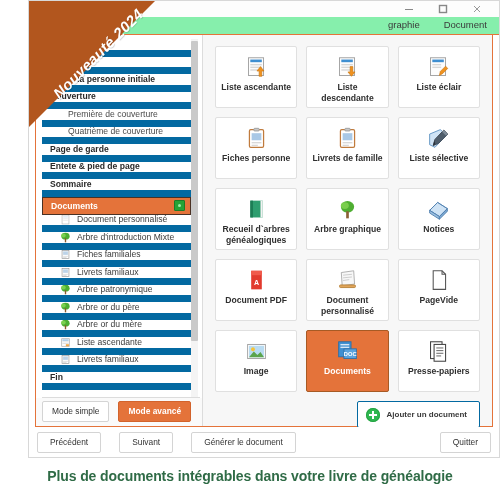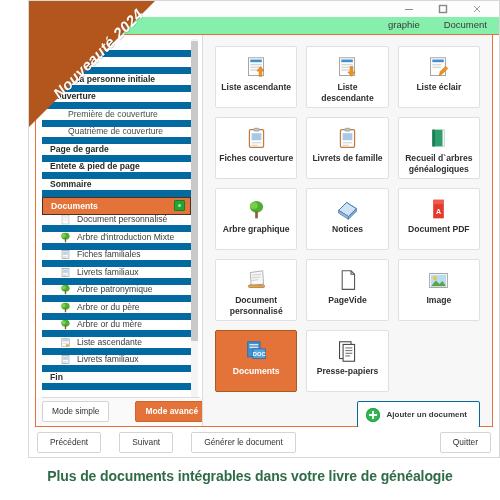--- a/index.html
+++ b/index.html
@@ -106,31 +106,31 @@
   .greenbox i{width:3px;height:3px;background:#9cf0a8;border-radius:50%;display:block;}
   .tlabel{overflow:hidden;text-overflow:ellipsis;}
   .ticon{width:11px;height:11px;margin-right:6px;flex:0 0 11px;display:block;}
   
   .vscroll{
     position:absolute;right:2px;top:0;bottom:0;width:7px;background:#f4f4f4;
   }
   .vthumb{position:absolute;left:0;top:0;width:7px;background:#c9c9c9;border-radius:1px;}
   
   .modebar{
-    flex:0 0 26px;display:flex;align-items:center;gap:9px;
+    flex:0 0 26px;display:flex;align-items:center;gap:3px;
     padding:0 0 2px 6px;background:#fafafa;
   }
   .modebtn{
     font-size:8.4px;padding:5px 9px;line-height:9px;
     border:1px solid #d4d4d4;background:#ffffff;color:#333;
     border-radius:2px;white-space:nowrap;
   }
   .modebtn.on{
     background:#e4733a;color:#fff;border-color:#d2632c;font-weight:bold;
-    margin-left:17px;
+    margin-left:6px;
   }
   
   .panel{
     flex:1 1 auto;background:#f7f7f7;
     border-left:1px solid #dcdcdc;
     padding:11px 12px 8px 12px;
     box-sizing:border-box;
     position:relative;
   }
   .grid{
@@ -436,35 +436,48 @@
               <span style="display: inline-flex; align-items: center; justify-content: center;">
                 <svg width="23" height="23" viewBox="0 0 26 26">
                   <rect x="5" y="3" width="16" height="20" rx="1.5" fill="#fff" stroke="#c07b3d" stroke-width="1.4"></rect>
                   <rect x="10" y="1.5" width="6" height="3" rx="1" fill="#c8c8c8" stroke="#9a9a9a"></rect>
                   <rect x="7.5" y="7" width="11" height="8" fill="#a9c8e6"></rect>
                   <rect x="7.5" y="17" width="11" height="1.5" fill="#d8d8d8"></rect>
                   <rect x="7.5" y="20" width="7" height="1.5" fill="#d8d8d8"></rect>
                 </svg>
               </span>
             </div>
-            <div class="tl-label">Fiches couverture</div>
+            <div class="tl-label">Fiches personne</div>
           </div>
           <div class="tile">
             <div class="tl-icon">
               <span style="display: inline-flex; align-items: center; justify-content: center;">
                 <svg width="23" height="23" viewBox="0 0 26 26">
                   <rect x="5" y="3" width="16" height="20" rx="1.5" fill="#fff" stroke="#c07b3d" stroke-width="1.4"></rect>
                   <rect x="10" y="1.5" width="6" height="3" rx="1" fill="#c8c8c8" stroke="#9a9a9a"></rect>
                   <rect x="7.5" y="7" width="11" height="8" fill="#a9c8e6"></rect>
                   <rect x="7.5" y="17" width="11" height="1.5" fill="#d8d8d8"></rect>
                   <rect x="7.5" y="20" width="7" height="1.5" fill="#d8d8d8"></rect>
                 </svg>
               </span>
             </div>
             <div class="tl-label">Livrets de famille</div>
+          </div>
+          <div class="tile">
+            <div class="tl-icon">
+              <span style="display: inline-flex; align-items: center; justify-content: center;">
+                <svg width="23" height="23" viewBox="0 0 26 26">
+                  <path d="M3 20 L3 8 L15 3 L22 9 L9 23 Z" fill="#cfe3f5" stroke="#5a8fbf"></path>
+                  <path d="M7 21 L9 14 L19 3.5 L23.5 8 L13 18.5 Z" fill="#4f5d6b" stroke="#36414c"></path>
+                  <path d="M7 21 L9.5 19.5 L8.2 15.2 Z" fill="#2a3038"></path>
+                  <path d="M19 3.5 L23.5 8 L21.5 10 L17 5.5 Z" fill="#7d8a96"></path>
+                </svg>
+              </span>
+            </div>
+            <div class="tl-label">Liste sélective</div>
           </div>
           <div class="tile">
             <div class="tl-icon">
               <span style="display: inline-flex; align-items: center; justify-content: center;">
                 <svg width="23" height="23" viewBox="0 0 26 26">
                   <rect x="6" y="3" width="14" height="19" fill="#2e9e6f"></rect>
                   <rect x="6" y="3" width="3" height="19" fill="#1d7d55"></rect>
                   <rect x="17.5" y="3" width="2.5" height="19" fill="#f2f2f2"></rect>
                 </svg>
               </span>

